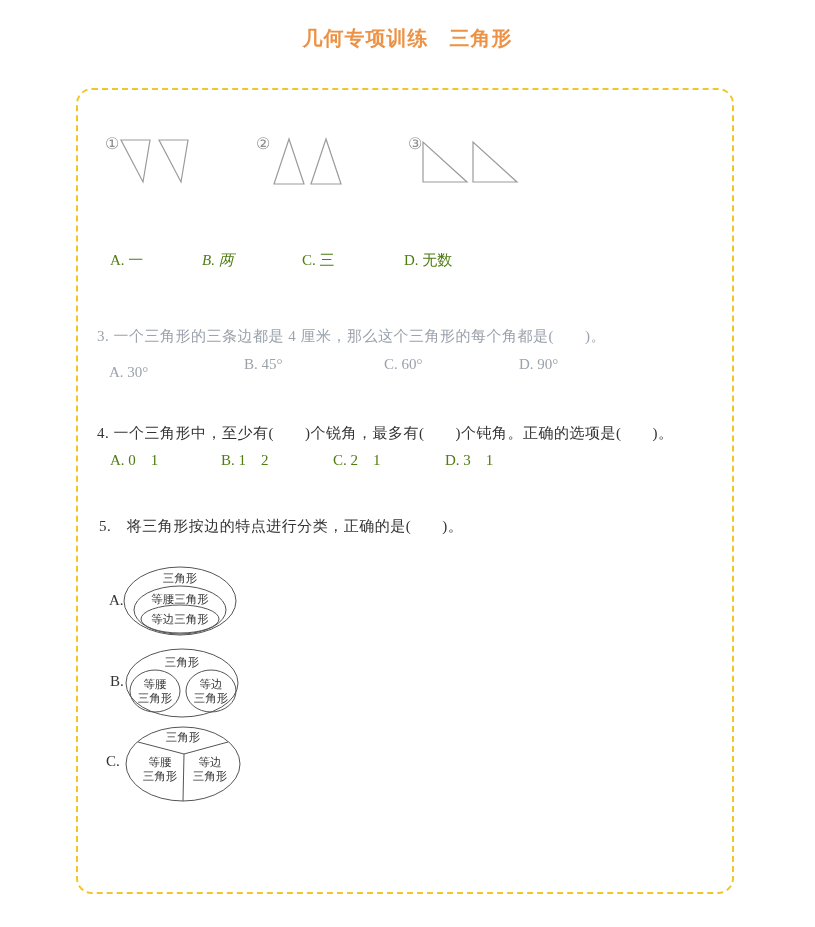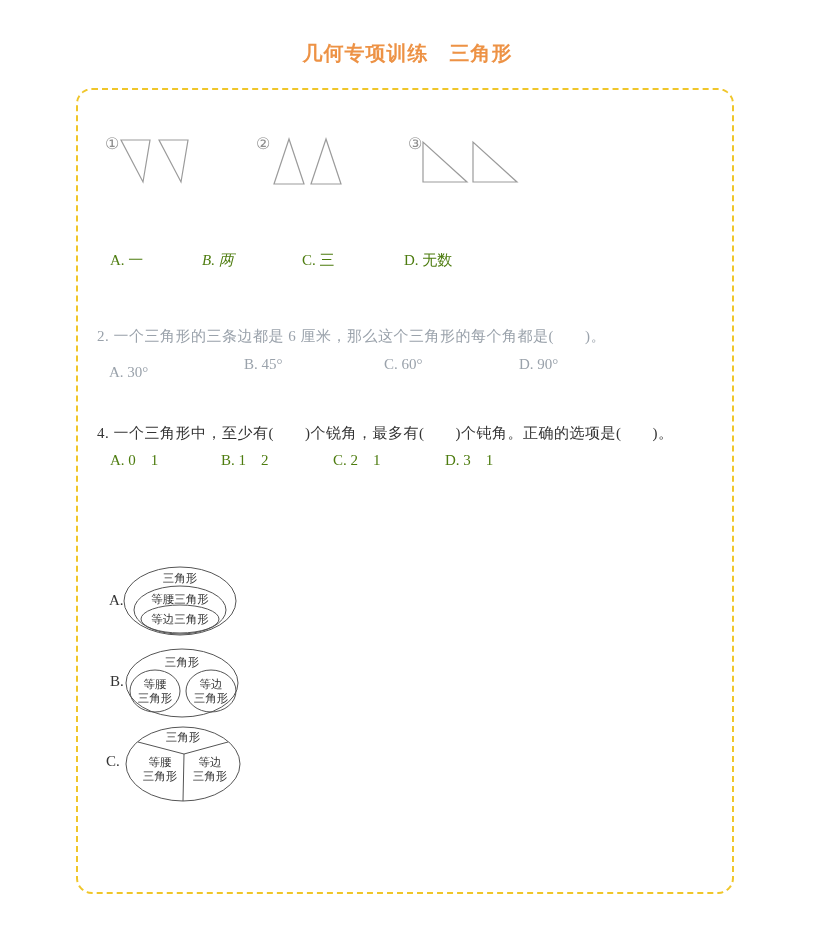--- a/index.html
+++ b/index.html
@@ -2,21 +2,21 @@
 <html><head>
 <meta charset="utf-8">
 <style>
   html, body { margin:0; padding:0; background:#ffffff; }
   #page {
     position:relative; width:815px; height:927px; background:#ffffff;
     font-family:"Liberation Serif","DejaVu Serif",serif; color:#333333;
     overflow:hidden;
   }
   .page-title {
-    position:absolute; left:0; top:40px; width:100%; text-align:center;
+    position:absolute; left:0; top:25px; width:100%; text-align:center;
     font-size:20px; font-weight:bold; color:#ED9245; letter-spacing:1px;font-family:Liberation Serif, serif;
   }
   .sheet {
     position:absolute; left:76px; top:88px; width:654px; height:802px;
     border:2px dashed #F0C62A; border-radius:16px; background:#ffffff;
   }
   .q { position:absolute; font-size:15px; color:#333333; letter-spacing:0.5px; white-space:nowrap; }
   .opt { position:absolute; font-size:15px; color:#4d7c0f; white-space:nowrap; }
   .faded { color:#9AA2AB; }
   .circ-num { position:absolute; font-size:16px; color:#8f8f8f; }
@@ -63,32 +63,33 @@
   </svg>
   <svg class="shape-svg" style="left:471px; top:140px;" width="48" height="44" viewBox="0 0 48 44">
     <polygon points="2,2 2,42 46,42"></polygon>
   </svg>
 
   <div class="opt" style="left:110px; top:251px;">A. 一</div>
   <div class="opt" style="left:202px; top:251px;font-style:italic;">B. 两</div>
   <div class="opt" style="left:302px; top:251px;">C. 三</div>
   <div class="opt" style="left:404px; top:251px;">D. 无数</div>
 
-  <div class="q faded" style="left:97px; top:327px;">2. 一个三角形的三条边都是 6 厘米，那么这个三角形的每个角都是(　　)。</div>
+  <div class="q faded" style="left:97px; top:327px;">3. 一个三角形的三条边都是 4 厘米，那么这个三角形的每个角都是(　　)。</div>
   <div class="opt faded" style="left:109px; top:356px;margin-top:8px;">A. 30°</div>
   <div class="opt faded" style="left:244px; top:356px;">B. 45°</div>
   <div class="opt faded" style="left:384px; top:356px;">C. 60°</div>
   <div class="opt faded" style="left:519px; top:356px;">D. 90°</div>
 
   <div class="q" style="left:97px; top:424px;">4. 一个三角形中，至少有(　　)个锐角，最多有(　　)个钝角。正确的选项是(　　)。</div>
   <div class="opt" style="left:110px; top:451px;">A. 0　1</div>
   <div class="opt" style="left:221px; top:451px;">B. 1　2</div>
   <div class="opt" style="left:333px; top:451px;">C. 2　1</div>
   <div class="opt" style="left:445px; top:451px;">D. 3　1</div>
 
+  <div class="q" style="left:99px; top:517px;">5.　将三角形按边的特点进行分类，正确的是(　　)。</div>
 
   <span class="venn-label" style="left:109px; top:592px;">A.</span>
   <svg class="venn-svg" style="left:121px; top:565px;" width="118" height="72" viewBox="0 0 118 72">
     <ellipse cx="59" cy="36" rx="56" ry="34"></ellipse>
     <ellipse cx="59" cy="45" rx="46" ry="24"></ellipse>
     <ellipse cx="59" cy="54" rx="39" ry="14"></ellipse>
     <text x="59" y="17">三角形</text>
     <text x="59" y="38">等腰三角形</text>
     <text x="59" y="58">等边三角形</text>
   </svg>

